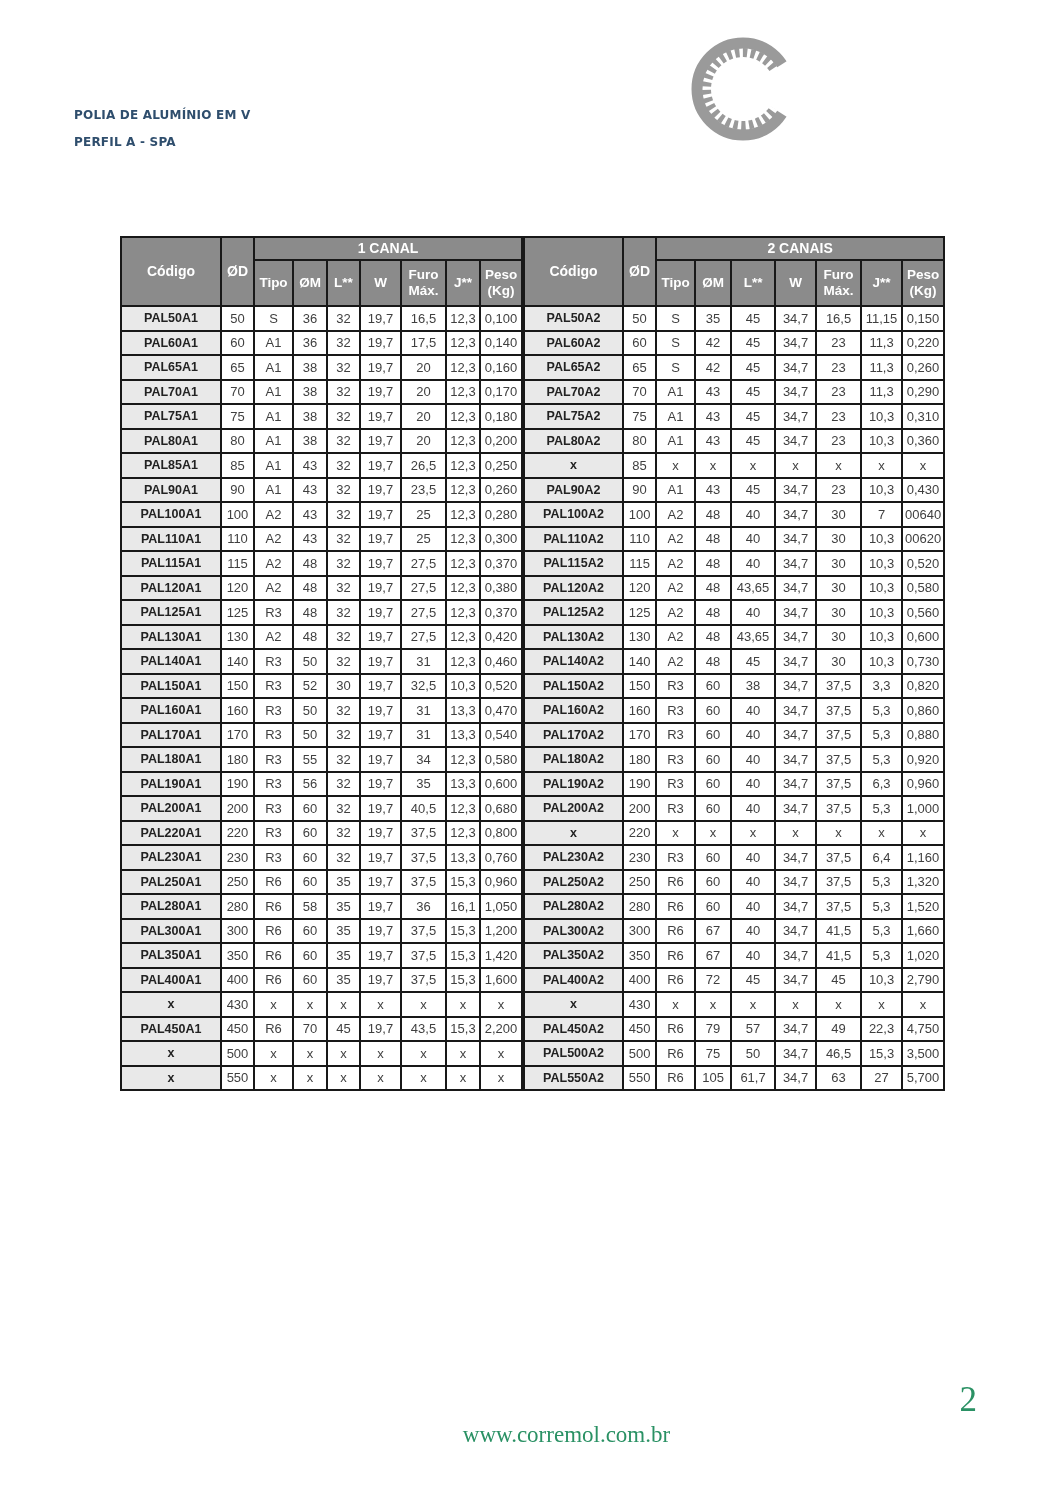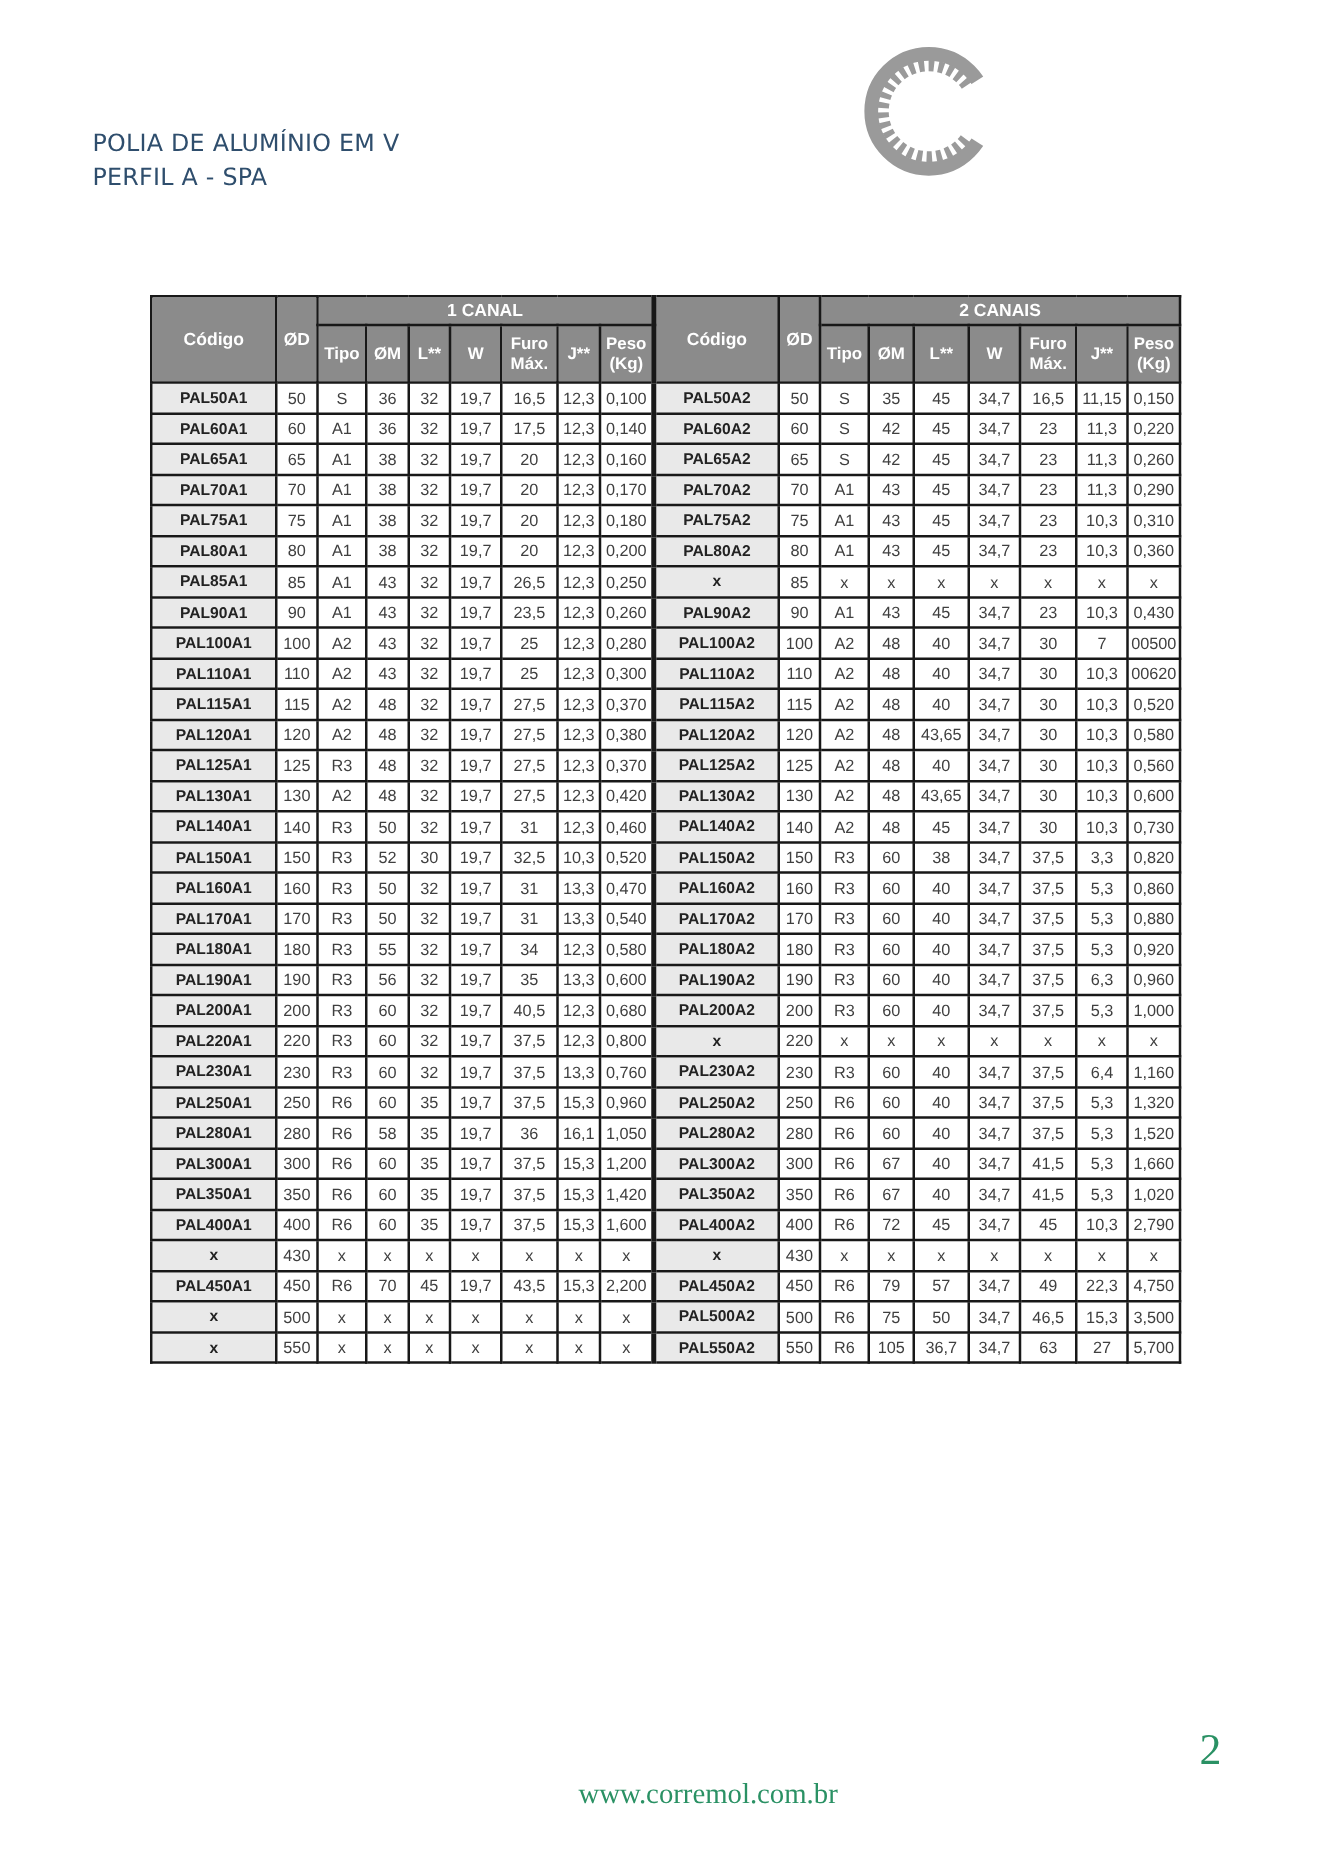--- a/index.html
+++ b/index.html
@@ -3,22 +3,22 @@
 <meta charset="utf-8">
 <style>
   html,body{margin:0;padding:0;}
   body{
     width:1061px;height:1500px;background:#ffffff;position:relative;
     font-family:"Liberation Sans",sans-serif;overflow:hidden;
   }
   
   .title{
     position:absolute;left:74px;top:102px;
-    font-family:"DejaVu Sans",sans-serif;font-weight:normal;
-    font-size:19px;line-height:27px;color:var(--title_blue,#2F4E6D);
+    font-family:"DejaVu Sans",sans-serif;font-weight:bold;
+    font-size:12px;line-height:27px;color:var(--title_blue,#2F4E6D);
     letter-spacing:0.2px;white-space:pre-line;
   }
   .logo{position:absolute;left:688px;top:34px;width:315px;height:112px;}
   .logo svg{position:absolute;left:0;top:0;}
   .logo-text{
     position:absolute;left:26px;top:24px;
     font-family:"Liberation Sans",sans-serif;font-weight:bold;font-style:italic;
     font-size:50px;letter-spacing:-2px;color:var(--brand_green,#009B70);
     white-space:nowrap;
   }
@@ -301,21 +301,21 @@
           <td>12,3</td>
           <td>0,280</td>
           <td class="code divider">PAL100A2</td>
           <td>100</td>
           <td>A2</td>
           <td>48</td>
           <td>40</td>
           <td>34,7</td>
           <td>30</td>
           <td>7</td>
-          <td>00500</td>
+          <td>00640</td>
         </tr>
         <tr>
           <td class="code">PAL110A1</td>
           <td>110</td>
           <td>A2</td>
           <td>43</td>
           <td>32</td>
           <td>19,7</td>
           <td>25</td>
           <td>12,3</td>
@@ -757,21 +757,21 @@
           <td>x</td>
           <td>x</td>
           <td>x</td>
           <td>x</td>
           <td>x</td>
           <td>x</td>
           <td class="code divider">PAL550A2</td>
           <td>550</td>
           <td>R6</td>
           <td>105</td>
-          <td>36,7</td>
+          <td>61,7</td>
           <td>34,7</td>
           <td>63</td>
           <td>27</td>
           <td>5,700</td>
         </tr>
       </tbody>
   </table>
 
   <div class="footer-url">www.corremol.com.br</div>
   <div class="page-number">2</div>

